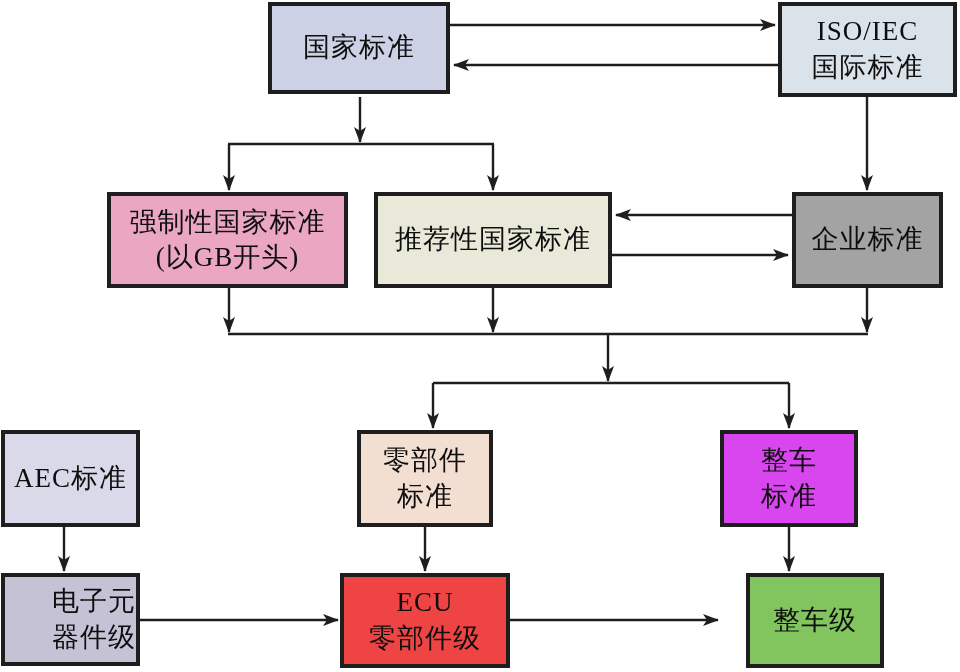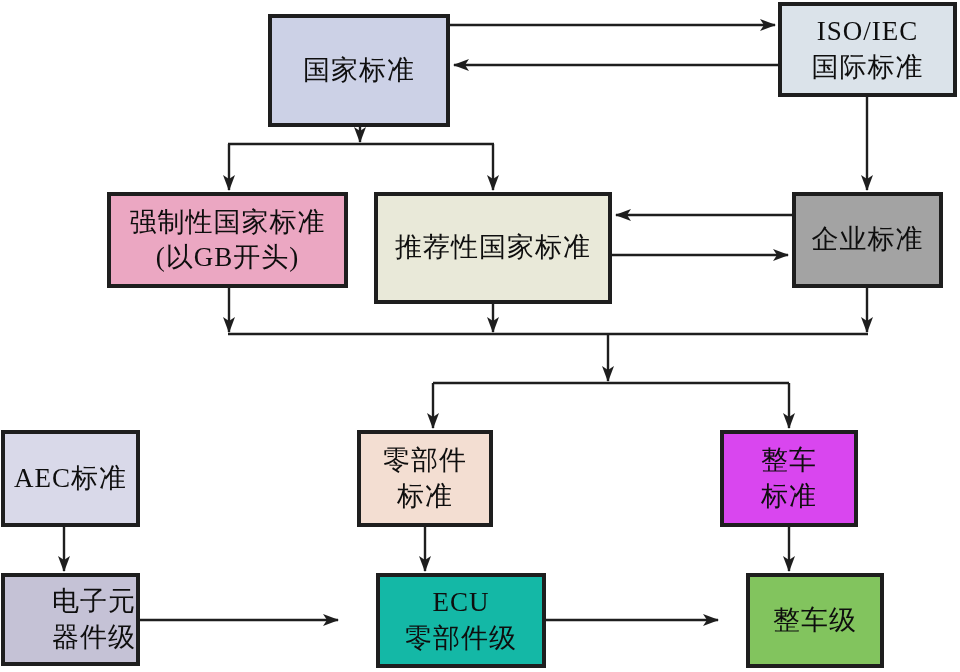--- a/index.html
+++ b/index.html
@@ -18,24 +18,24 @@
     display:flex;flex-direction:column;
     justify-content:center;align-items:center;
     text-align:center;
     color:#0e0e0e;
     font-size:27px;
     line-height:1.3;
     z-index:2;
     letter-spacing:1px;
   }
   .node span{display:block;white-space:nowrap;}
-  #n-national       {left:268px; top:14px;   width:182px; height:113px;}
+  #n-national       {left:268px; top:2px;   width:182px; height:92px;}
   #n-iso            {left:778px; top:2px;   width:179px; height:95px;}
   #n-mandatory      {left:107px; top:192px; width:241px; height:96px;}
-  #n-recommended    {left:374px; top:192px; width:238px; height:112px;}
+  #n-recommended    {left:374px; top:192px; width:238px; height:96px;}
   #n-enterprise     {left:792px; top:192px; width:151px; height:96px;}
   #n-aec            {left:1px;   top:430px; width:139px; height:97px;}
   #n-electronic     {left:1px;   top:573px; width:139px; height:93px;}
   #n-component-std  {left:357px; top:430px; width:136px; height:97px;}
   #n-vehicle-std    {left:720px; top:430px; width:138px; height:97px;}
   #n-ecu            {left:340px; top:573px; width:170px; height:95px;}
   #n-vehicle-level  {left:746px; top:573px; width:138px; height:95px;}
 </style>
 </head>
 <body>
@@ -108,21 +108,21 @@
   <div class="node" id="n-component-std" style="background-color: rgb(243, 222, 210);">
     <span>零部件</span>
     <span>标准</span>
   </div>
 
   <div class="node" id="n-vehicle-std" style="background-color: #d946ef;">
     <span>整车</span>
     <span>标准</span>
   </div>
 
-  <div class="node" id="n-ecu" style="background-color: #14b8a6; margin-left: 36px;">
+  <div class="node" id="n-ecu" style="background-color: #ef4444;">
     <span>ECU</span>
     <span>零部件级</span>
   </div>
 
   <div class="node" id="n-vehicle-level" style="background-color: rgb(130, 196, 94);">
     <span>整车级</span>
   </div>
 
 </div>
 

